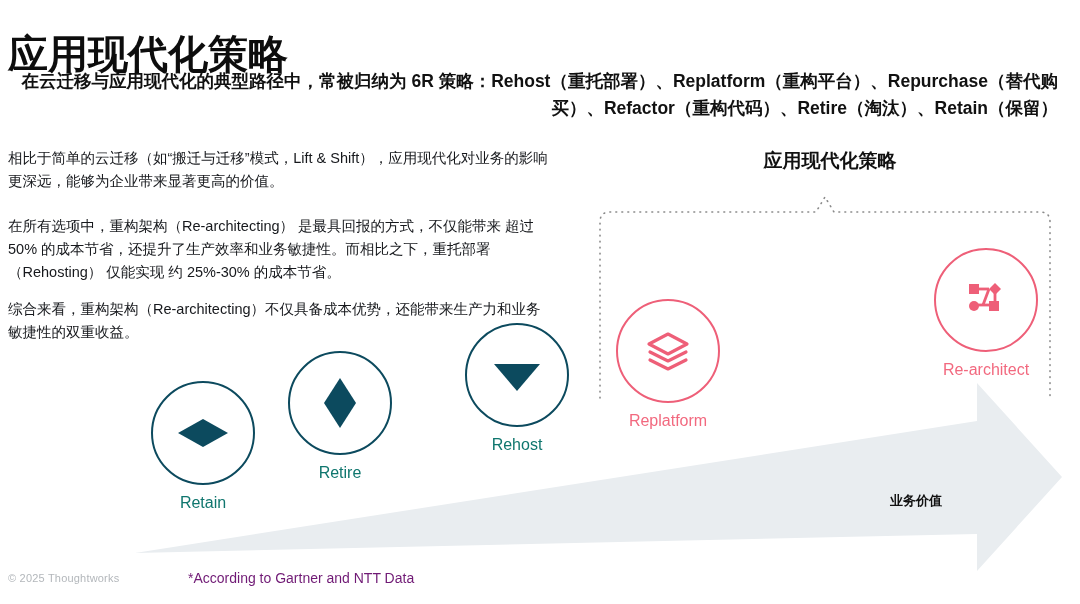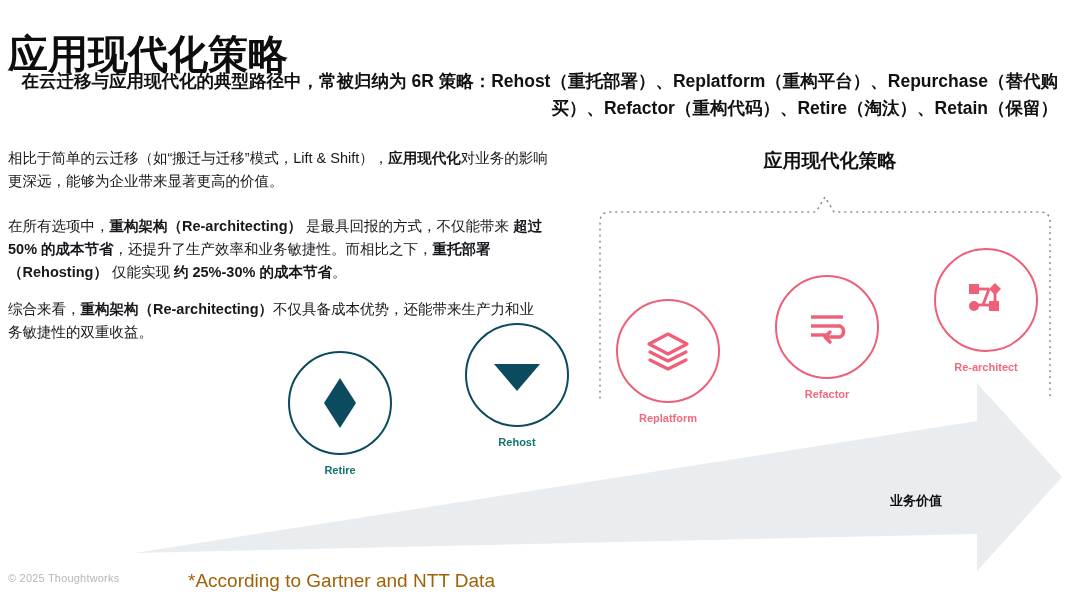--- a/index.html
+++ b/index.html
@@ -41,41 +41,41 @@
   }
 
   .body-para {
     position: absolute;
     left: 8px;
     width: 540px;
     font-size: 14.5px;
     line-height: 1.62;
     color: #16181c;
   }
-  .body-para b { font-weight: bold; }
+  .body-para b { font-weight: normal; }
 
   #para-1 { top: 132px; }
   #para-2 { top: 200px; }
   #para-3 { top: 283px; }
 
   
   #copyright {
     position: absolute;
     left: 8px;
     top: 572px;
     font-size: 11px;
     color: #b3b7bb;
     letter-spacing: 0.2px;
   }
   #footnote {
     position: absolute;
     left: 188px;
     top: 570px;
-    font-size: 19px;
-    color: #a16207;
+    font-size: 14px;
+    color: #701a75;
   }
 
   
   #diagram {
     position: absolute;
     left: 0;
     top: 0;
     width: 1080px;
     height: 604px;
     pointer-events: none;
@@ -122,22 +122,22 @@
     height: 104px;
     border-radius: 50%;
     box-sizing: border-box;
     display: flex;
     align-items: center;
     justify-content: center;
     background: #ffffff;
   }
   .node .label {
     margin-top: 9px;
-    font-size: 11px;
-    font-weight: bold;
+    font-size: 16px;
+    font-weight: normal;
     white-space: nowrap;
   }
 
   .node.teal .circle { border: 2.5px solid #0c4a5e; }
   .node.teal .label  { color: #0f766e; }
   .node.pink .circle { border: 2.5px solid #ee5f78; }
   .node.pink .label  { color: #f2697f; }
 
   
   #node-retain      { left: 151px; top: 381px; }
@@ -182,20 +182,28 @@
   </svg>
 
   <div id="value-arrow-label">业务价值</div>
 
   <svg id="dotted-bracket" viewBox="0 0 466 210" xmlns="http://www.w3.org/2000/svg">
     <path d="M 8 206 L 8 30 Q 8 20 18 20 L 224 20 L 233 5 L 242 20 L 448 20 Q 458 20 458 30 L 458 206" fill="none" stroke="#8a8a8a" stroke-width="1.6" stroke-linecap="round" stroke-dasharray="0.8 5.2"></path>
   </svg>
 
   <div id="diagram-title">应用现代化策略</div>
 
+  <div class="node teal" id="node-retain">
+    <div class="circle">
+      <svg width="58" height="58" viewBox="0 0 58 58">
+        <polygon points="29,15 54,29 29,43 4,29" fill="#0c4a5e"></polygon>
+      </svg>
+    </div>
+    <div class="label">Retain</div>
+  </div>
 
   <div class="node teal" id="node-retire">
     <div class="circle">
       <svg width="58" height="58" viewBox="0 0 58 58">
         <polygon points="29,4 45,29 29,54 13,29" fill="#0c4a5e"></polygon>
       </svg>
     </div>
     <div class="label">Retire</div>
   </div>
 
@@ -212,32 +220,20 @@
     <div class="circle">
       <svg width="46" height="46" viewBox="0 0 46 46">
         <polygon points="23,6 42,16 23,26 4,16" fill="none" stroke="#ee5f78" stroke-width="3.2" stroke-linejoin="round"></polygon>
         <polyline points="5,24 23,33 41,24" fill="none" stroke="#ee5f78" stroke-width="3.2" stroke-linecap="round" stroke-linejoin="round"></polyline>
         <polyline points="5,32 23,41 41,32" fill="none" stroke="#ee5f78" stroke-width="3.2" stroke-linecap="round" stroke-linejoin="round"></polyline>
       </svg>
     </div>
     <div class="label">Replatform</div>
   </div>
 
-  <div class="node pink" id="node-refactor">
-    <div class="circle">
-      <svg width="46" height="46" viewBox="0 0 46 46">
-        <line x1="7" y1="13" x2="39" y2="13" stroke="#ee5f78" stroke-width="3.4" stroke-linecap="butt"></line>
-        <line x1="7" y1="22" x2="30" y2="22" stroke="#ee5f78" stroke-width="3.4" stroke-linecap="butt"></line>
-        <line x1="7" y1="31" x2="22" y2="31" stroke="#ee5f78" stroke-width="3.4" stroke-linecap="butt"></line>
-        <path d="M 30 22 L 36 22 A 6 6 0 0 1 36 33 L 22 33" fill="none" stroke="#ee5f78" stroke-width="3.4" stroke-linecap="butt"></path>
-        <polyline points="26,28 21,33 26,38" fill="none" stroke="#ee5f78" stroke-width="3.4" stroke-linecap="round" stroke-linejoin="round"></polyline>
-      </svg>
-    </div>
-    <div class="label">Refactor</div>
-  </div>
 
   <div class="node pink" id="node-rearchitect">
     <div class="circle">
       <svg width="46" height="46" viewBox="0 0 46 46">
         <line x1="13" y1="12" x2="26" y2="12" stroke="#ee5f78" stroke-width="2.8"></line>
         <line x1="26" y1="12" x2="20" y2="28" stroke="#ee5f78" stroke-width="2.8"></line>
         <line x1="13" y1="28" x2="30" y2="28" stroke="#ee5f78" stroke-width="2.8"></line>
         <line x1="32" y1="14" x2="32" y2="26" stroke="#ee5f78" stroke-width="2.8"></line>
         <rect x="6" y="7" width="10" height="10" fill="#ee5f78"></rect>
         <rect x="26" y="24" width="10" height="10" fill="#ee5f78"></rect>

